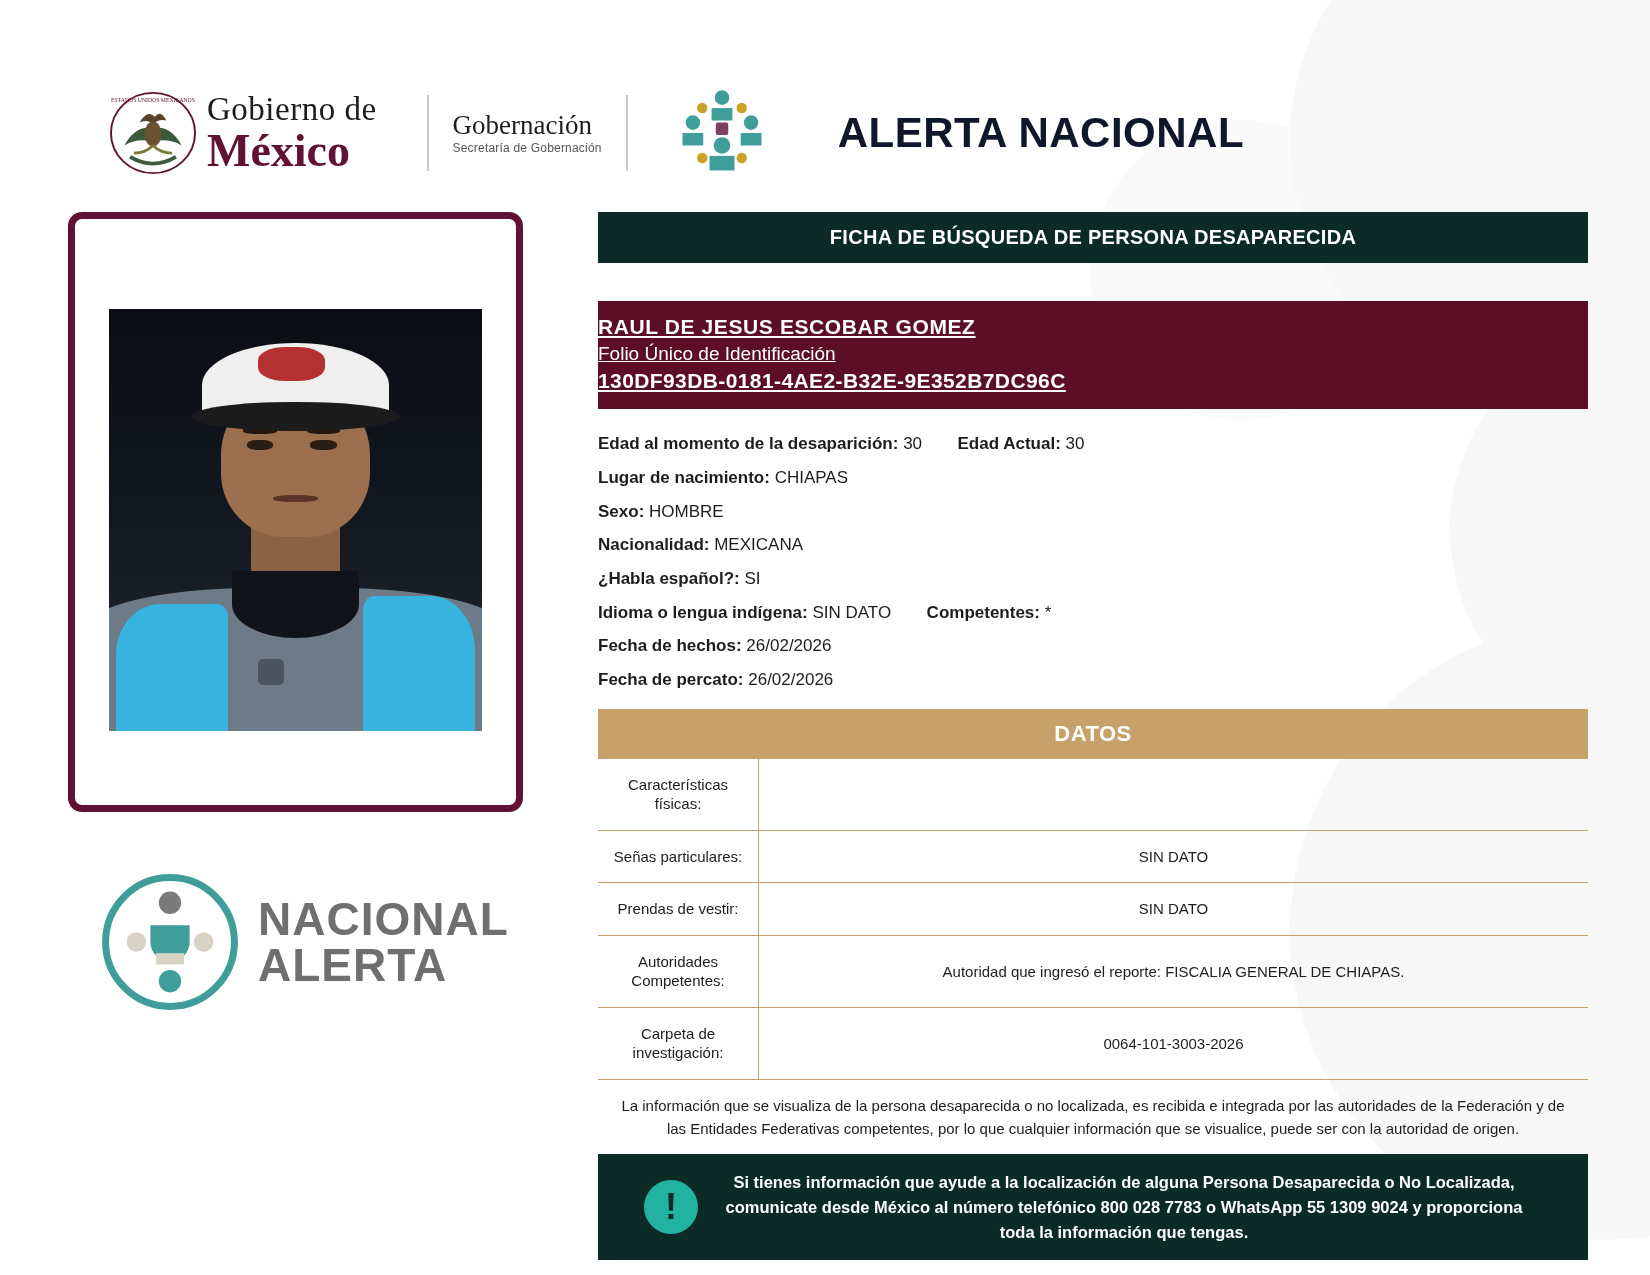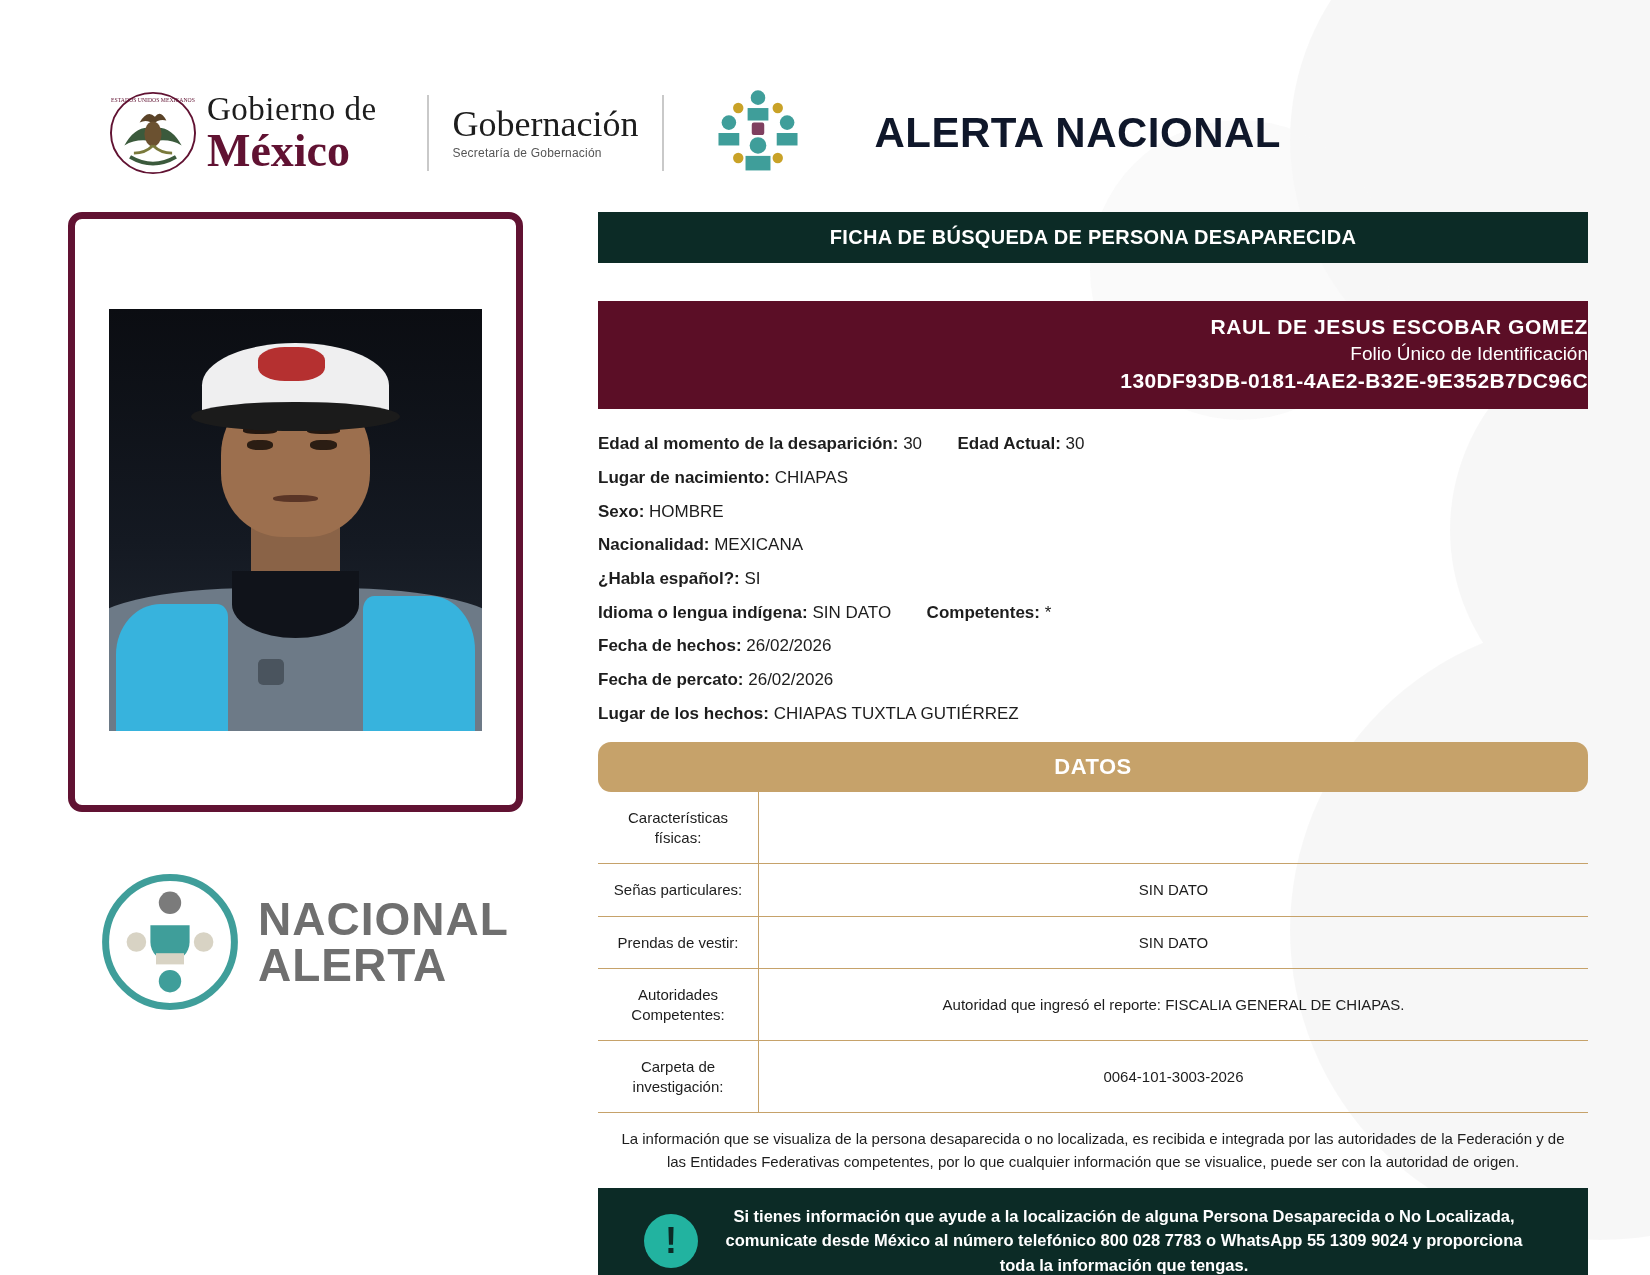--- a/index.html
+++ b/index.html
@@ -78,21 +78,21 @@
     width: 2px;
     height: 76px;
     background: #c9c9c9;
     margin: 0 24px;
     flex: none;
   }
   .gobernacion {
     line-height: 1.05;
   }
   .gobernacion .g1 {
-    font-size: 36px;
+    font-size: 27px;
     color: #1d1d1d;
     font-family: "Liberation Serif", serif;
   }
   .gobernacion .g2 {
     font-size: 12px;
     color: #555;
     letter-spacing: .2px;
     margin-top: 3px;
   }
   .cnb-block {
@@ -262,23 +262,24 @@
     text-align: center;
     font-weight: bold;
     font-size: 20px;
     padding: 14px 0;
     letter-spacing: .3px;
   }
   .band-maroon {
     margin-top: 38px;
     background: #5b0e26;
     color: #ffffff;
-    text-align: right;
+    text-align: left;
     padding: 12px 0 14px;
     line-height: 1.35;
+    text-decoration: underline;
   }
   .name {
     font-size: 21px;
     font-weight: bold;
     letter-spacing: .6px;
   }
   .folio-label {
     font-size: 19px;
     font-weight: normal;
   }
@@ -299,21 +300,20 @@
 
   .datos-band {
     margin-top: 12px;
     background: #c6a26a;
     color: #ffffff;
     text-align: center;
     font-weight: bold;
     font-size: 22px;
     padding: 12px 0;
     letter-spacing: .5px;
-    border-radius: 13px;
   }
 
   table.datos {
     width: 100%;
     border-collapse: collapse;
     font-size: 15px;
   }
   table.datos td {
     border-bottom: 1px solid #c6a26a;
     padding: 16px 6px;
@@ -513,24 +513,20 @@
         <span class="lbl">Competentes:</span>
         <span class="val">*</span>
       </div>
       <div>
         <span class="lbl">Fecha de hechos:</span>
         <span class="val">26/02/2026</span>
       </div>
       <div>
         <span class="lbl">Fecha de percato:</span>
         <span class="val">26/02/2026</span>
-      </div>
-      <div>
-        <span class="lbl">Lugar de los hechos:</span>
-        <span class="val">CHIAPAS TUXTLA GUTIÉRREZ</span>
       </div>
     </div>
 
     <div class="datos-band">DATOS</div>
 
     <table class="datos">
       <tbody>
         <tr>
           <td class="k">Características físicas:</td>
           <td class="v"></td>

